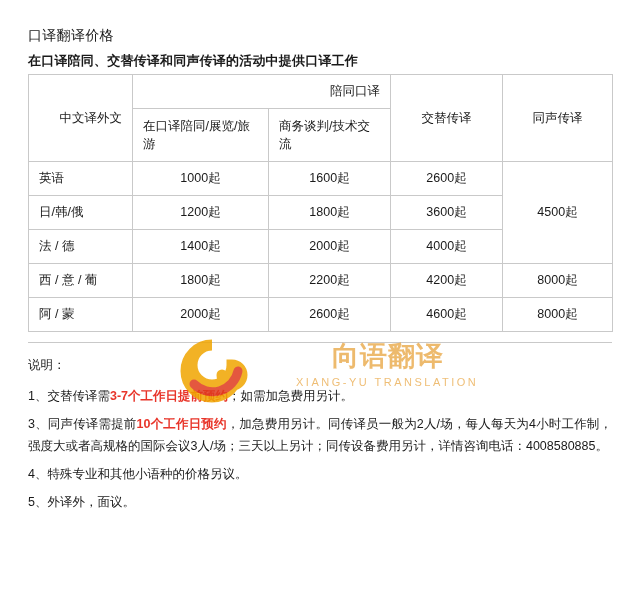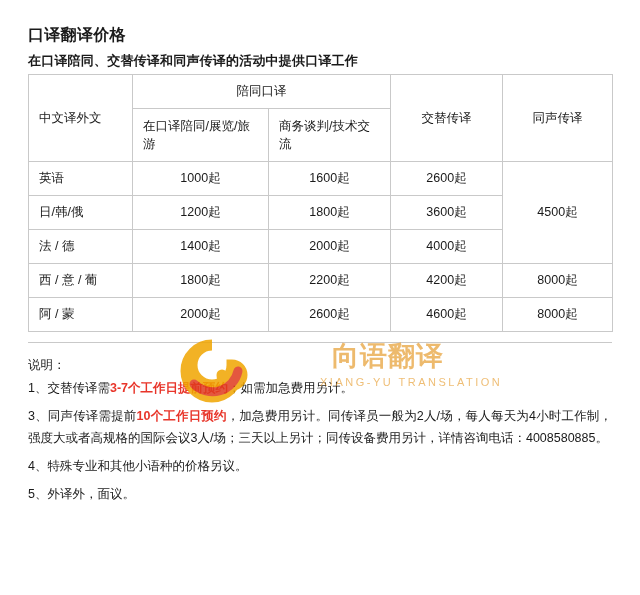--- a/index.html
+++ b/index.html
@@ -15,22 +15,22 @@
     position: relative;
     overflow: hidden;
   }
   .page {
     position: absolute;
     left: 28px;
     top: 22px;
     width: 584px;
   }
   .title {
-    font-size: 16px;
-    font-weight: bold;
+    font-size: 14px;
+    font-weight: normal;
     line-height: 26px;
     letter-spacing: 0.3px;
   }
   .subtitle {
     font-size: 13px;
     font-weight: bold;
     line-height: 26px;
     letter-spacing: 0.2px;
   }
   .unit {
@@ -55,26 +55,26 @@
     vertical-align: middle;
     background: transparent;
   }
   .col1 { width: 104px; }
   .col2 { width: 136px; }
   .col3 { width: 122px; }
   .col4 { width: 112px; }
   .col5 { width: 110px; }
 
   .hdr-lang {
-    text-align: left;
+    text-align: right;
     vertical-align: middle;
     margin-left: 40px;
   }
   .hdr-group {
-    text-align: center;
+    text-align: right;
     padding-left: 14px;
   }
   .hdr-sub {
     text-align: left;
     line-height: 18px;
   }
   .hdr-right {
     text-align: center;
     vertical-align: middle;
   }
@@ -86,21 +86,21 @@
   }
   .notes {
     margin-top: 10px;
     border-top: 1px solid #c9c9c9;
     padding-top: 10px;
     width: 584px;
   }
   .notes-head {
     font-size: 12.5px;
     line-height: 24px;
-    margin-bottom: 0;
+    margin-bottom: 8px;
   }
   .note {
     font-size: 12.5px;
     line-height: 22px;
     margin-bottom: 6px;
     text-align: justify;
   }
   .hl {
     color: #e8352a;
     font-weight: bold;
@@ -122,21 +122,21 @@
     font-size: 27px;
     font-weight: bold;
     color: #e8a33d;
     opacity: 0.75;
     letter-spacing: 1px;
     white-space: nowrap;
     margin-left: 32px;
   }
   .wm-sub {
     position: absolute;
-    left: 140px;
+    left: 116px;
     top: 44px;
     font-size: 11px;
     color: #e8a33d;
     opacity: 0.7;
     letter-spacing: 2.5px;
     white-space: nowrap;
   }
 </style>
 </head>
 <body>

